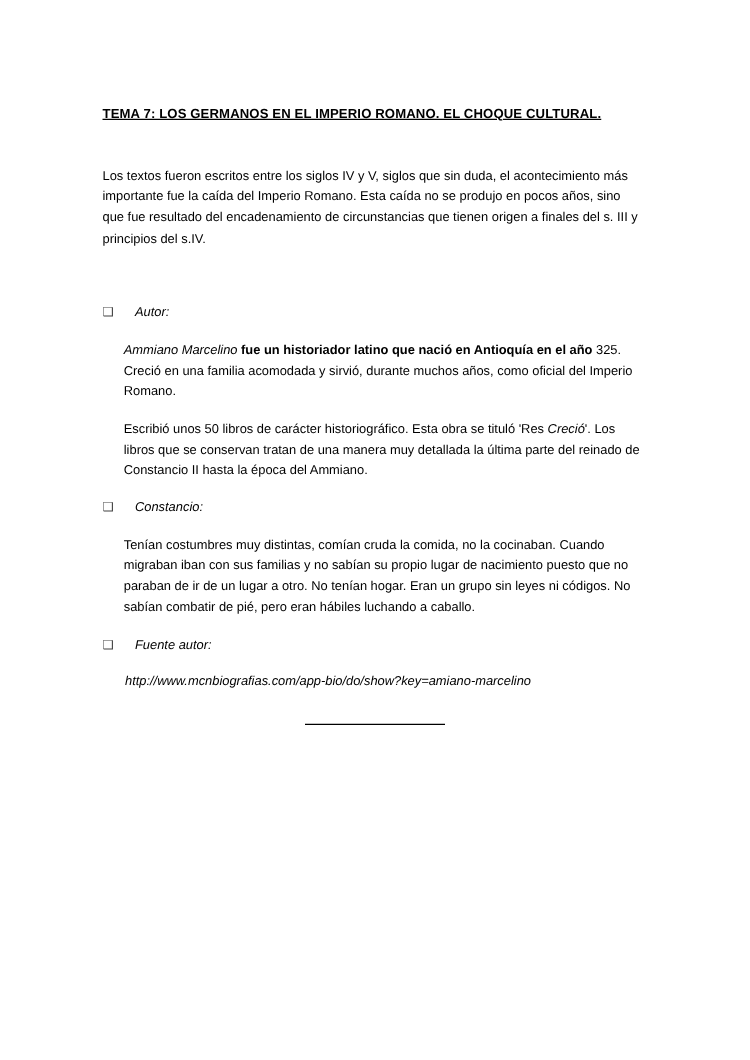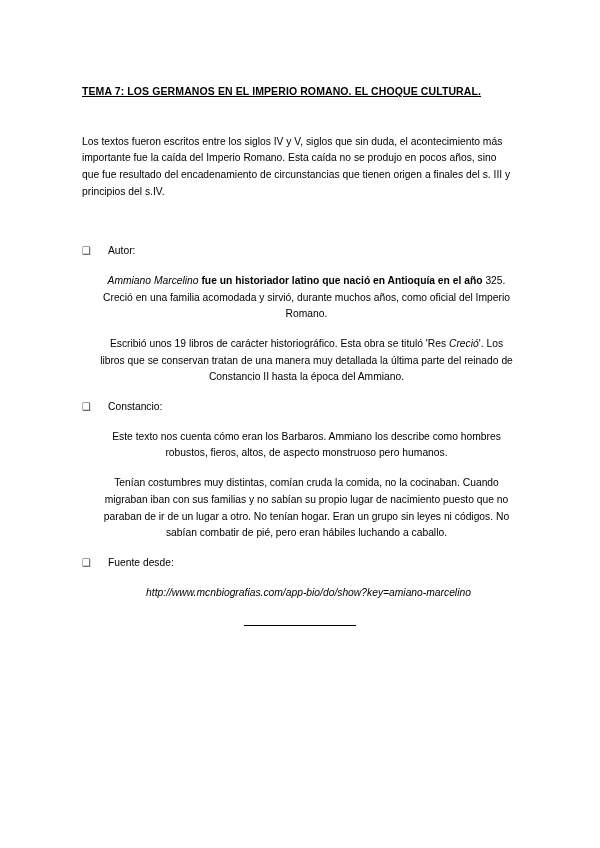--- a/index.html
+++ b/index.html
@@ -47,25 +47,25 @@
   .bullet-glyph {
     width: 26px;
     flex: 0 0 26px;
     font-size: 10px;
     line-height: 1.62;
     color: #444;
     font-family: "DejaVu Sans", sans-serif;
   }
   .bullet-label {
     font-size: 10.3px;
+    font-style: italic;
     line-height: 1.62;
   }
   .indent {
     padding-left: 17px;
-    text-align: center;
   }
   .italic {
     font-style: italic;
   }
   .bold {
     font-weight: bold;
   }
   .rule-wrap {
     margin-top: 24px;
     display: flex;
@@ -98,35 +98,34 @@
   <div class="bullet-row">
     <span class="bullet-glyph">❑</span>
     <span class="bullet-label">Autor:</span>
   </div>
 
   <p class="para indent">
     <span class="italic">Ammiano Marcelino</span><span class="bold"> fue un historiador latino que nació en Antioquía en el año</span><span> 325. Creció en una familia acomodada y sirvió, durante muchos años, como oficial del Imperio Romano.</span>
   </p>
 
   <p class="para indent">
-    <span>Escribió unos 19 libros de carácter historiográfico. Esta obra se tituló 'Res </span><span class="italic">Creció</span><span>'. Los libros que se conservan tratan de una manera muy detallada la última parte del reinado de Constancio II hasta la época del Ammiano.</span>
+    <span>Escribió unos 50 libros de carácter historiográfico. Esta obra se tituló 'Res </span><span class="italic">Creció</span><span>'. Los libros que se conservan tratan de una manera muy detallada la última parte del reinado de Constancio II hasta la época del Ammiano.</span>
   </p>
 
   <div class="bullet-row">
     <span class="bullet-glyph">❑</span>
     <span class="bullet-label">Constancio:</span>
   </div>
 
-  <p class="para indent">Este texto nos cuenta cómo eran los Barbaros. Ammiano los describe como hombres robustos, fieros, altos, de aspecto monstruoso pero humanos.</p>
 
   <p class="para indent">Tenían costumbres muy distintas, comían cruda la comida, no la cocinaban. Cuando migraban iban con sus familias y no sabían su propio lugar de nacimiento puesto que no paraban de ir de un lugar a otro. No tenían hogar. Eran un grupo sin leyes ni códigos. No sabían combatir de pié, pero eran hábiles luchando a caballo.</p>
 
   <div class="bullet-row">
     <span class="bullet-glyph">❑</span>
-    <span class="bullet-label">Fuente desde:</span>
+    <span class="bullet-label">Fuente autor:</span>
   </div>
 
   <p class="link-line indent">http://www.mcnbiografias.com/app-bio/do/show?key=amiano-marcelino</p>
 
   <div class="rule-wrap">
     <div class="rule"></div>
   </div>
 
 </div>
 

